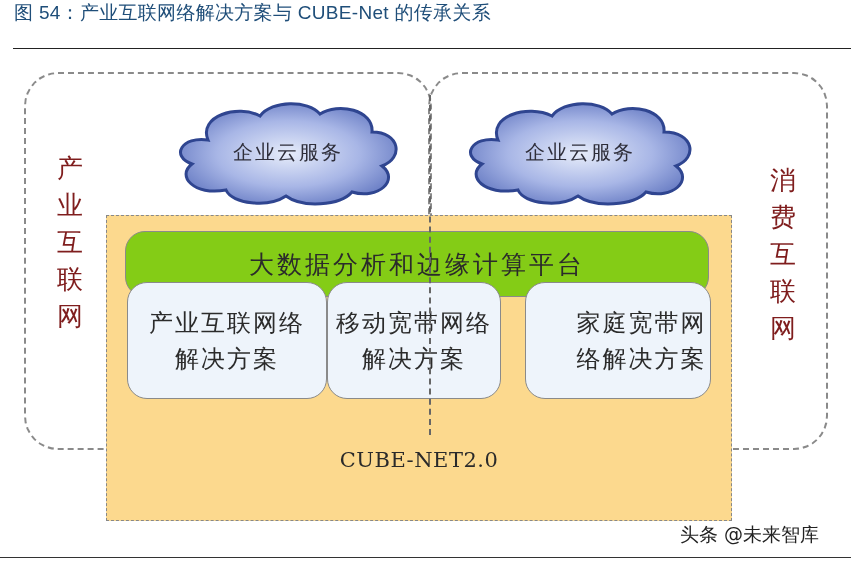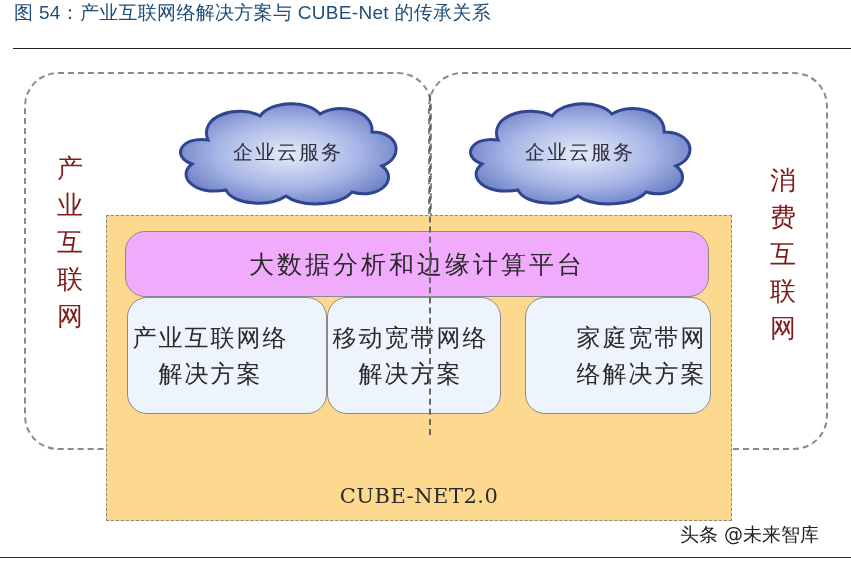--- a/index.html
+++ b/index.html
@@ -21,34 +21,34 @@
 
   .orange { position:absolute; left:106px; top:215px; width:626px; height:306px; background:#fcd98e;
             border:1.5px dashed #888; box-sizing:border-box; }
 
   .divider { position:absolute; left:429px; top:95px; width:0; height:340px; border-left:2px dashed #666; }
 
   .cloud { position:absolute; }
   .cloud-text { position:absolute; left:0; right:0; top:0; bottom:0; display:flex; align-items:center; justify-content:center;
                 font-family:Liberation Sans, sans-serif; font-size:20px; color:#2e2e3a; letter-spacing:2px; }
 
-  .platform { position:absolute; left:125px; top:231px; width:584px; height:66px; background:#f0abfc;
+  .platform { position:absolute; left:125px; top:231px; width:584px; height:66px; background:#84cc16;
               border:1.5px solid #8a8a8a; border-radius:20px; box-sizing:border-box;
               display:flex; align-items:center; justify-content:center;
               font-family:"DejaVu Serif","Liberation Serif",serif; font-size:25px; color:#2b2b2b; letter-spacing:3px; }
-  .solution { position:absolute; top:297px; height:117px; background:#eef4fb; border:1.5px solid #8a8a8a;
-              border-radius:20px; box-sizing:border-box; display:flex; align-items:center; 
+  .solution { position:absolute; top:282px; height:117px; background:#eef4fb; border:1.5px solid #8a8a8a;
+              border-radius:20px; box-sizing:border-box; display:flex; align-items:center; justify-content:center;
               font-family:"DejaVu Serif","Liberation Serif",serif; font-size:24px; color:#2b2b2b; line-height:36px;
               text-align:center; letter-spacing:2px; }
   .sol-1 { left:127px; width:200px; }
   .sol-2 { left:327px; width:174px; }
   .sol-3 { left:525px; width:186px;padding-left:47px; }
   .sol-inner { width:165px; }
 
-  .cube { position:absolute; left:106px; top:484px; width:626px; text-align:center;
+  .cube { position:absolute; left:106px; top:448px; width:626px; text-align:center;
           font-family:"DejaVu Serif","Liberation Serif",serif; font-size:21px; color:#2a2a2a; letter-spacing:0.5px; }
 
   .watermark { position:absolute; left:680px; top:522px; font-size:19px; color:#222;
                font-family:"DejaVu Sans","Liberation Sans",sans-serif; }
 </style>
 </head>
 <body>
 
 <div class="title">图 54：产业互联网络解决方案与 CUBE-Net 的传承关系</div>
 <div class="title-rule"></div>

